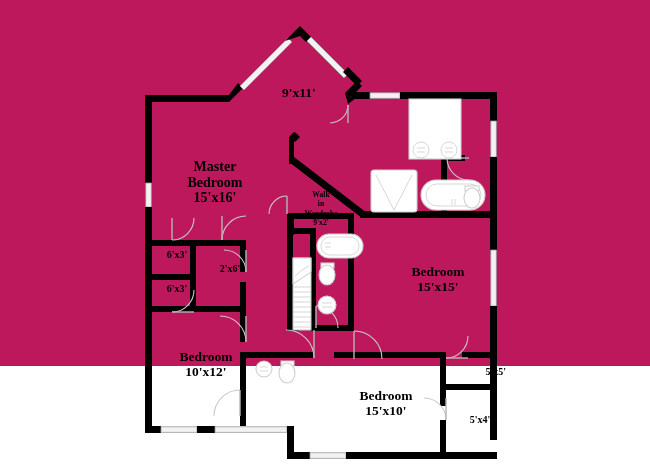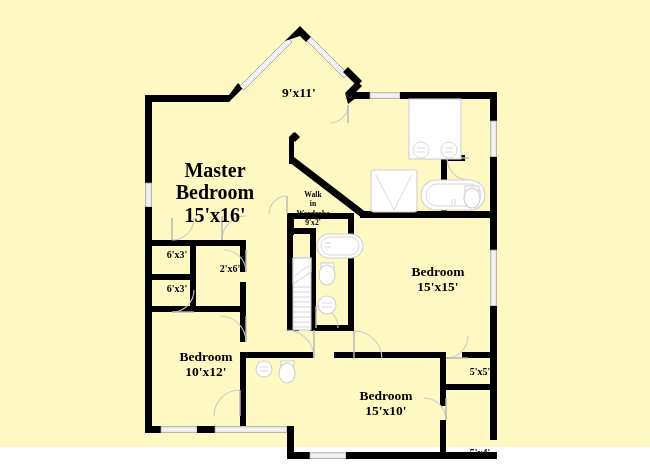--- a/index.html
+++ b/index.html
@@ -9,22 +9,22 @@
   }
   body {
     width: 650px;
     height: 473px;
     overflow: hidden;
     font-family: "Liberation Serif", serif;
   }
   #floorplan-root {
     position: relative;
     width: 650px;
-    height: 447px;
-    background: #fef9c3;
+    height: 366px;
+    background: #be185d;
   }
   svg#plan-svg {
     display: block;
     width: 650px;
     height: 473px;
   }
   .wall        { fill: #000000; }
   .window-fill { fill: #f2f2f2; stroke: #9a9a9a; stroke-width: 0.8; }
   .door-arc    { fill: none; stroke: #c9c9c9; stroke-width: 1.1; }
   .door-leaf   { fill: none; stroke: #b5b5b5; stroke-width: 1.4; }
@@ -35,21 +35,21 @@
   .room-label {
     position: absolute;
     text-align: center;
     color: #000000;
     font-family: "Liberation Serif", serif;
     font-weight: bold;
     line-height: 1.12;
     white-space: pre-line;
     pointer-events: none;
   }
-  .lbl-lg  { font-size: 20px; }
+  .lbl-lg  { font-size: 14px; }
   .lbl-md  { font-size: 13.5px; }
   .lbl-sm  { font-size: 10px; }
   .lbl-xs  { font-size: 7.6px; line-height: 1.25; }
 </style>
 </head>
 <body>
 
 <div id="floorplan-root">
 
   <svg id="plan-svg" viewBox="0 0 650 473" xmlns="http://www.w3.org/2000/svg">
@@ -273,37 +273,37 @@
     </g>
 
   </svg>
 
   <div class="room-label lbl-md" style="left:259px; top:85px; width:80px;">9'x11'</div>
 
   <div class="room-label lbl-lg" style="left:160px; top:159px; width:110px;">Master
 Bedroom
 15'x16'</div>
 
-  <div class="room-label lbl-xs" style="left:279px; top:190px; width:68px;">Walk
+  <div class="room-label lbl-xs" style="left:287px; top:190px; width:68px;">Walk
 in
 Wardrobe
 9'x2'</div>
 
   <div class="room-label lbl-md" style="left:388px; top:264px; width:100px;">Bedroom
 15'x15'</div>
 
   <div class="room-label lbl-sm" style="left:149px; top:249px; width:56px;">6'x3'</div>
 
   <div class="room-label lbl-sm" style="left:149px; top:283px; width:56px;">6'x3'</div>
 
   <div class="room-label lbl-sm" style="left:202px; top:263px; width:56px;">2'x6'</div>
 
   <div class="room-label lbl-md" style="left:158px; top:349px; width:96px;">Bedroom
 10'x12'</div>
 
   <div class="room-label lbl-md" style="left:338px; top:388px; width:96px;">Bedroom
 15'x10'</div>
 
-  <div class="room-label lbl-sm" style="left:454px; top:366px; width:52px;">5'x5'</div>
-
-  <div class="room-label lbl-sm" style="left:454px; top:414px; width:52px;margin-top:33px;">5'x4'</div>
+  <div class="room-label lbl-sm" style="left:454px; top:366px; width:52px;text-align:right;">5'x5'</div>
+
+  <div class="room-label lbl-sm" style="left:454px; top:414px; width:52px;">5'x4'</div>
 
 </div>
 
 </body></html>

